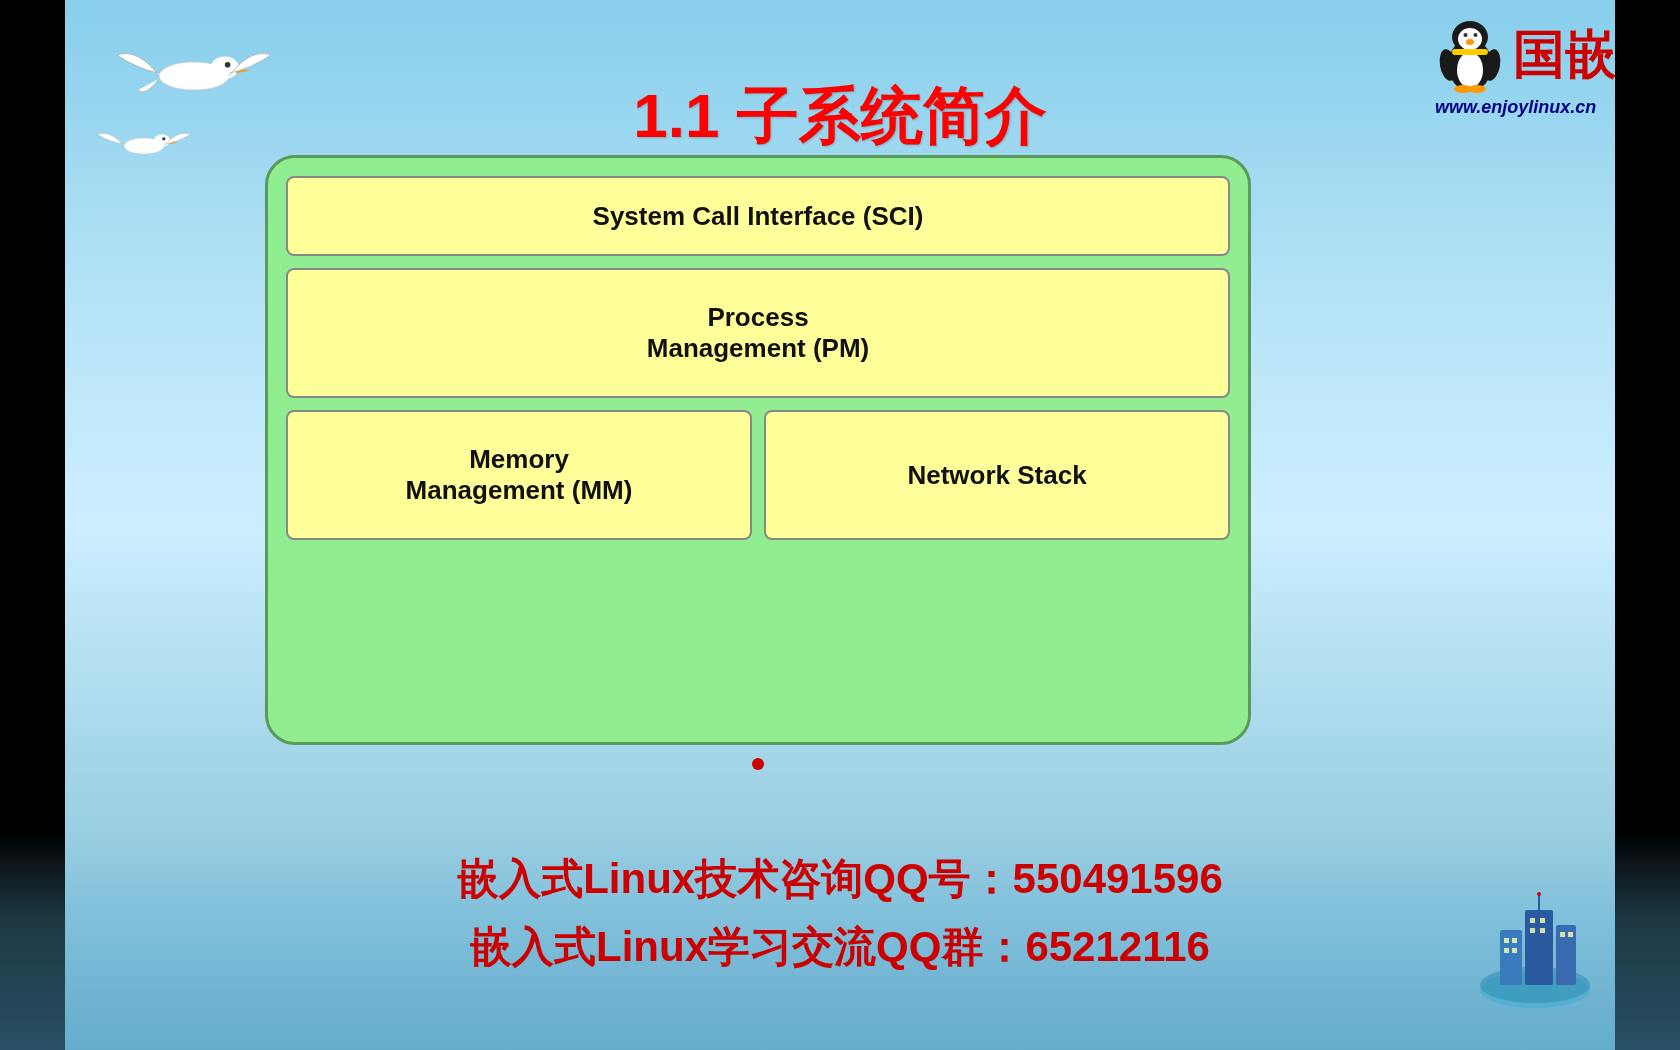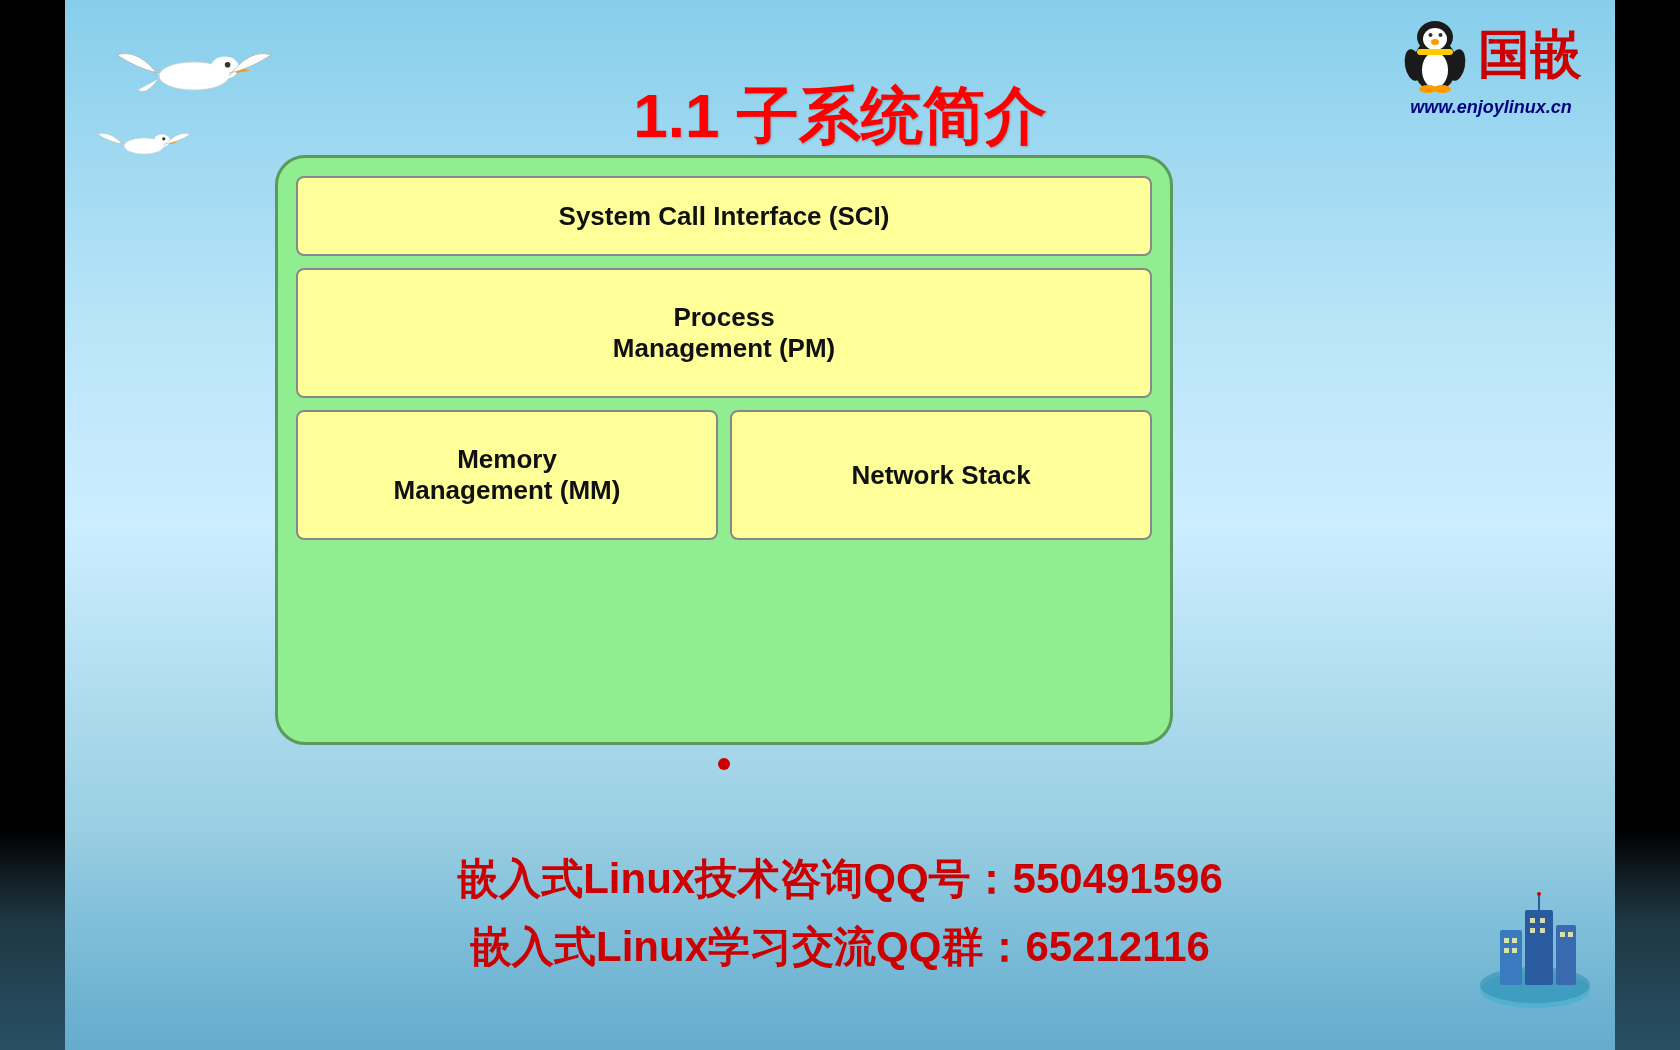--- a/index.html
+++ b/index.html
@@ -44,24 +44,23 @@
       color: #ff0000;
       white-space: nowrap;
       text-shadow: 1px 1px 2px rgba(0,0,0,0.2);
       margin-top: 44px;
     }
 
     
     .logo-area {
       position: absolute;
       top: 15px;
-      right: 98px;
+      right: 63px;
       display: flex;
       flex-direction: column;
-      align-items: center;
     }
 
     .logo-top {
       display: flex;
       align-items: center;
       gap: 8px;
     }
 
     .penguin-icon {
       width: 70px;
@@ -87,22 +86,22 @@
     .seagull-area {
       position: absolute;
       top: 10px;
       left: 80px;
     }
 
     
     .diagram-container {
       position: absolute;
       top: 155px;
-      left: 275px;
-      width: 898px;
+      left: 265px;
+      width: 986px;
       height: 590px;
       background: #90ee90;
       border-radius: 30px;
       border: 3px solid #5a9a5a;
       padding: 18px;
       display: flex;
       flex-direction: column;
       gap: 12px;
     }
 

